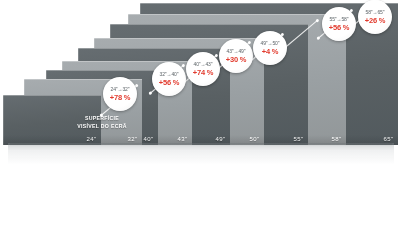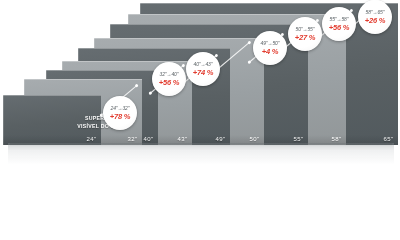--- a/index.html
+++ b/index.html
@@ -97,21 +97,20 @@
     width: 34px;
     height: 34px;
     border-radius: 50%;
     background: radial-gradient(circle at 38% 32%, #ffffff 0%, #ffffff 62%, #f2f2f2 100%);
     box-shadow: 0 1px 3px rgba(0,0,0,0.30), 0 0 0 0.5px rgba(0,0,0,0.04);
     display: flex;
     flex-direction: column;
     align-items: center;
     justify-content: center;
     line-height: 1;
-    font-style: italic;
   }
   .badge .pair {
     font-size: 5px;
     color: #5d6468;
     letter-spacing: -0.1px;
     white-space: nowrap;
     margin-bottom: 1.5px;
   }
   .badge .pct {
     font-size: 7.5px;
@@ -240,45 +239,45 @@
 
   <div class="connector" style="left:101px; top:115px; width:47px; transform:rotate(-40deg);"></div>
   <div class="connector" style="left:150px; top:93px; width:44px; transform:rotate(-40deg);"></div>
   <div class="connector" style="left:183px; top:83px; width:44px; transform:rotate(-40deg);"></div>
   <div class="connector" style="left:216px; top:70px; width:44px; transform:rotate(-40deg);"></div>
   <div class="connector" style="left:249px; top:62px; width:44px; transform:rotate(-40deg);"></div>
   <div class="connector" style="left:284px; top:48px; width:44px; transform:rotate(-40deg);"></div>
   <div class="connector" style="left:318px; top:38px; width:44px; transform:rotate(-40deg);"></div>
   <div class="connector" style="left:352px; top:26px; width:42px; transform:rotate(-40deg);"></div>
 
-  <div class="badge" style="left:103px; top:96px;">
+  <div class="badge" style="left:103px; top:77px;">
     <span class="pair">24"→32"</span>
     <span class="pct">+78 %</span>
   </div>
 
   <div class="badge" style="left:152px; top:62px;text-align:center;">
     <span class="pair">32"→40"</span>
     <span class="pct">+56 %</span>
   </div>
 
   <div class="badge" style="left:186px; top:52px;">
     <span class="pair">40"→43"</span>
     <span class="pct">+74 %</span>
   </div>
 
+  <div class="badge" style="left:219px; top:39px;">
+    <span class="pair">43"→49"</span>
+    <span class="pct">+30 %</span>
+  </div>
 
   <div class="badge" style="left:253px; top:31px;">
     <span class="pair">49"→50"</span>
     <span class="pct">+4 %</span>
   </div>
 
-  <div class="badge" style="left:288px; top:17px;">
-    <span class="pair">50"→55"</span>
-    <span class="pct">+27 %</span>
-  </div>
 
   <div class="badge" style="left:322px; top:7px;">
     <span class="pair">55"→58"</span>
     <span class="pct">+56 %</span>
   </div>
 
   <div class="badge" style="left:358px; top:0px;">
     <span class="pair">58"→65"</span>
     <span class="pct">+26 %</span>
   </div>

